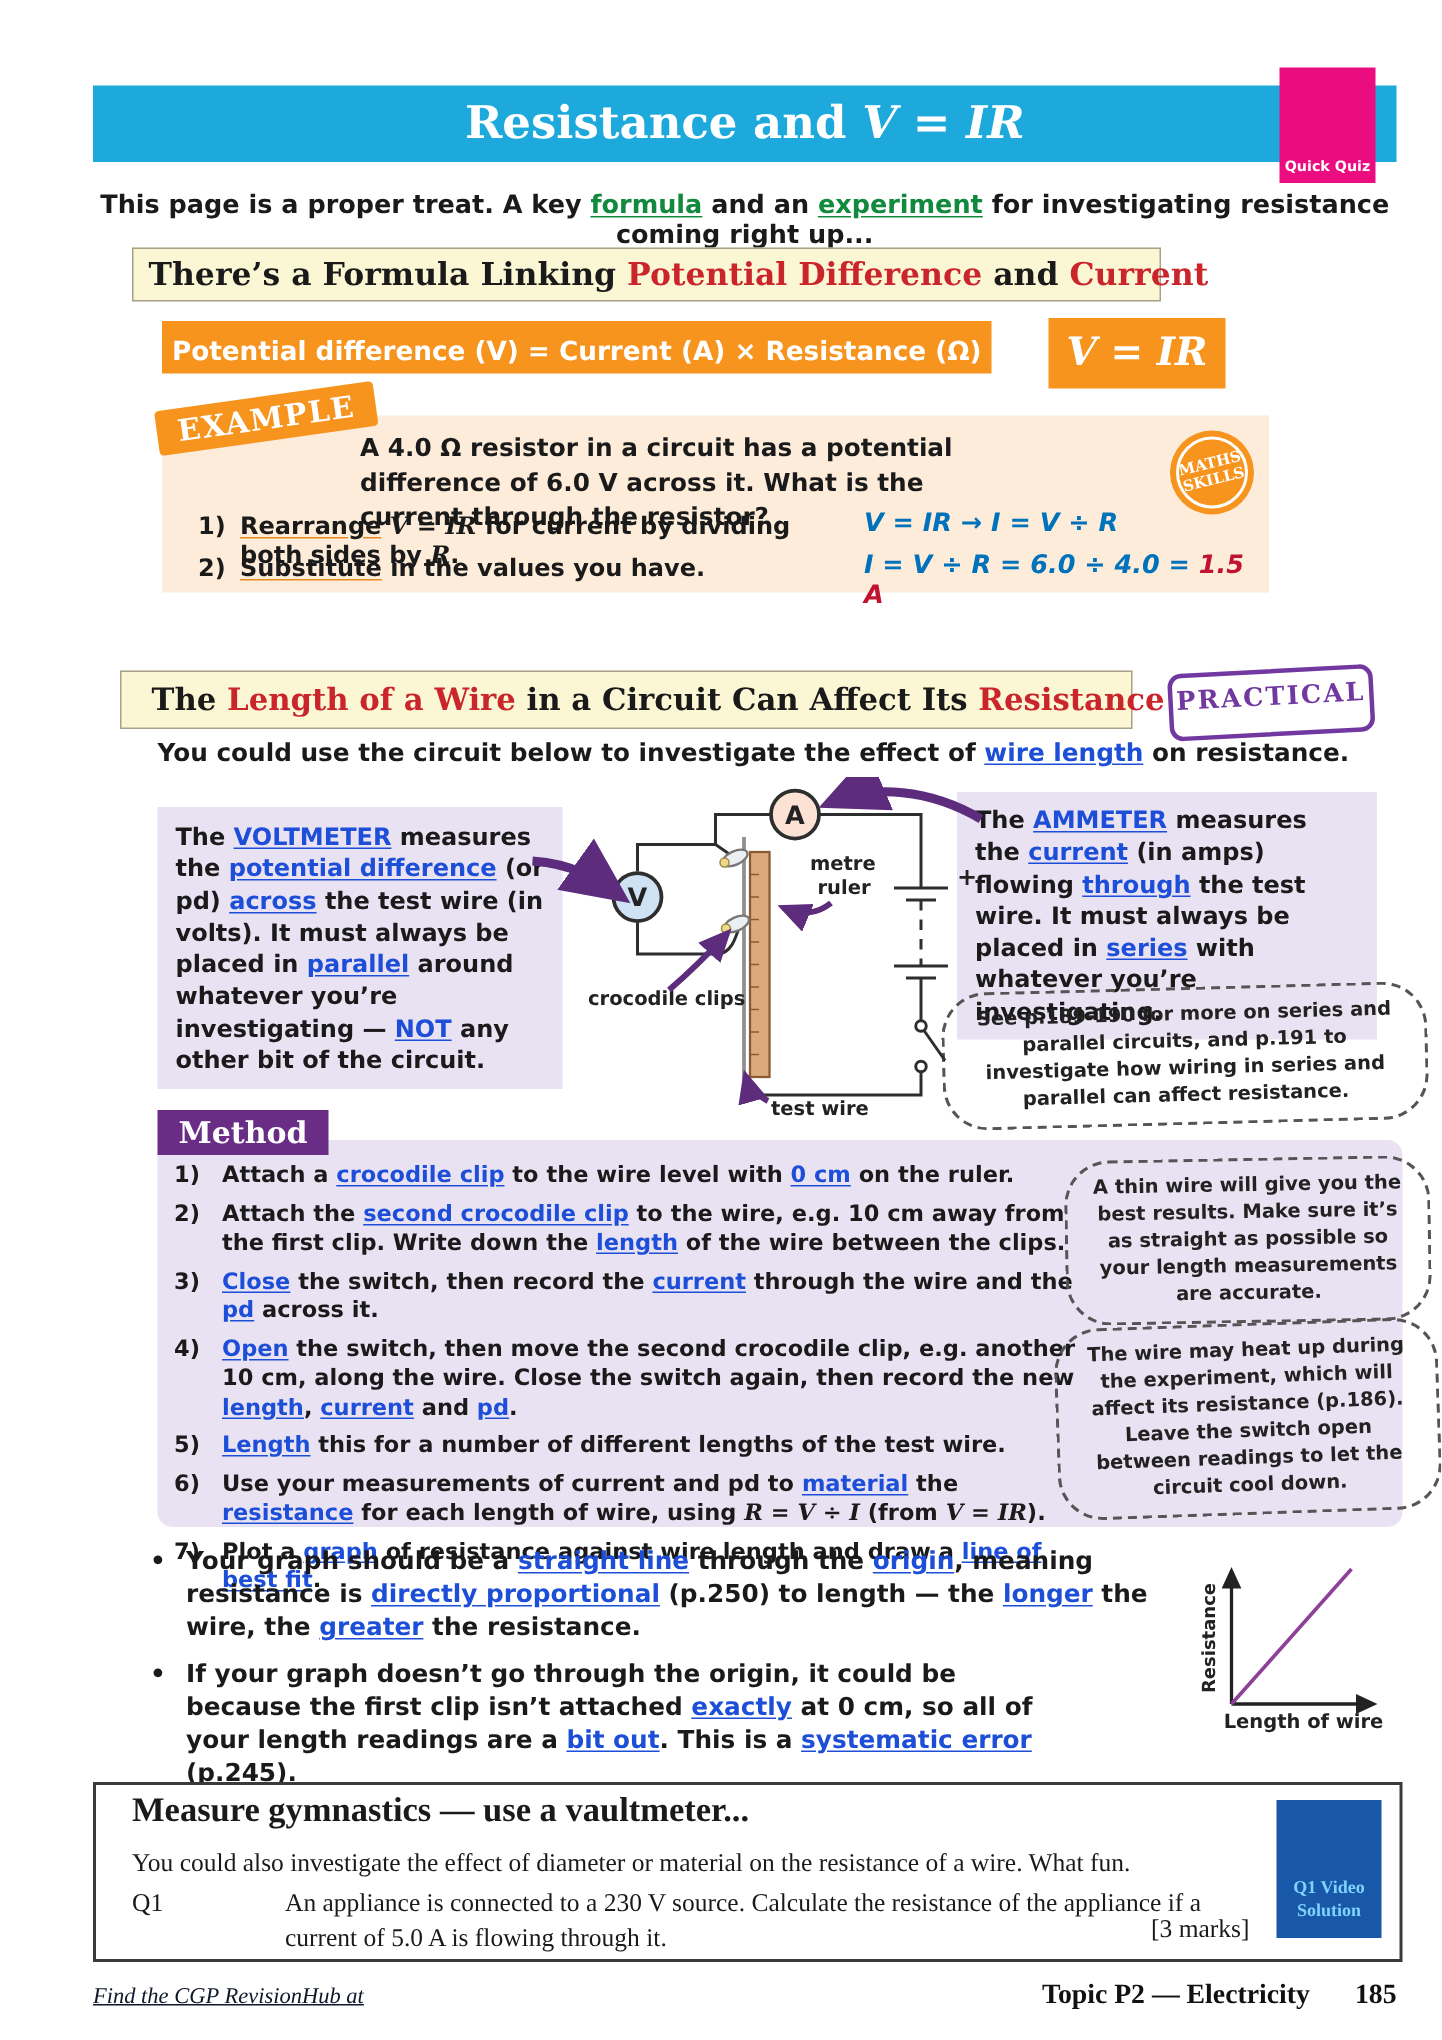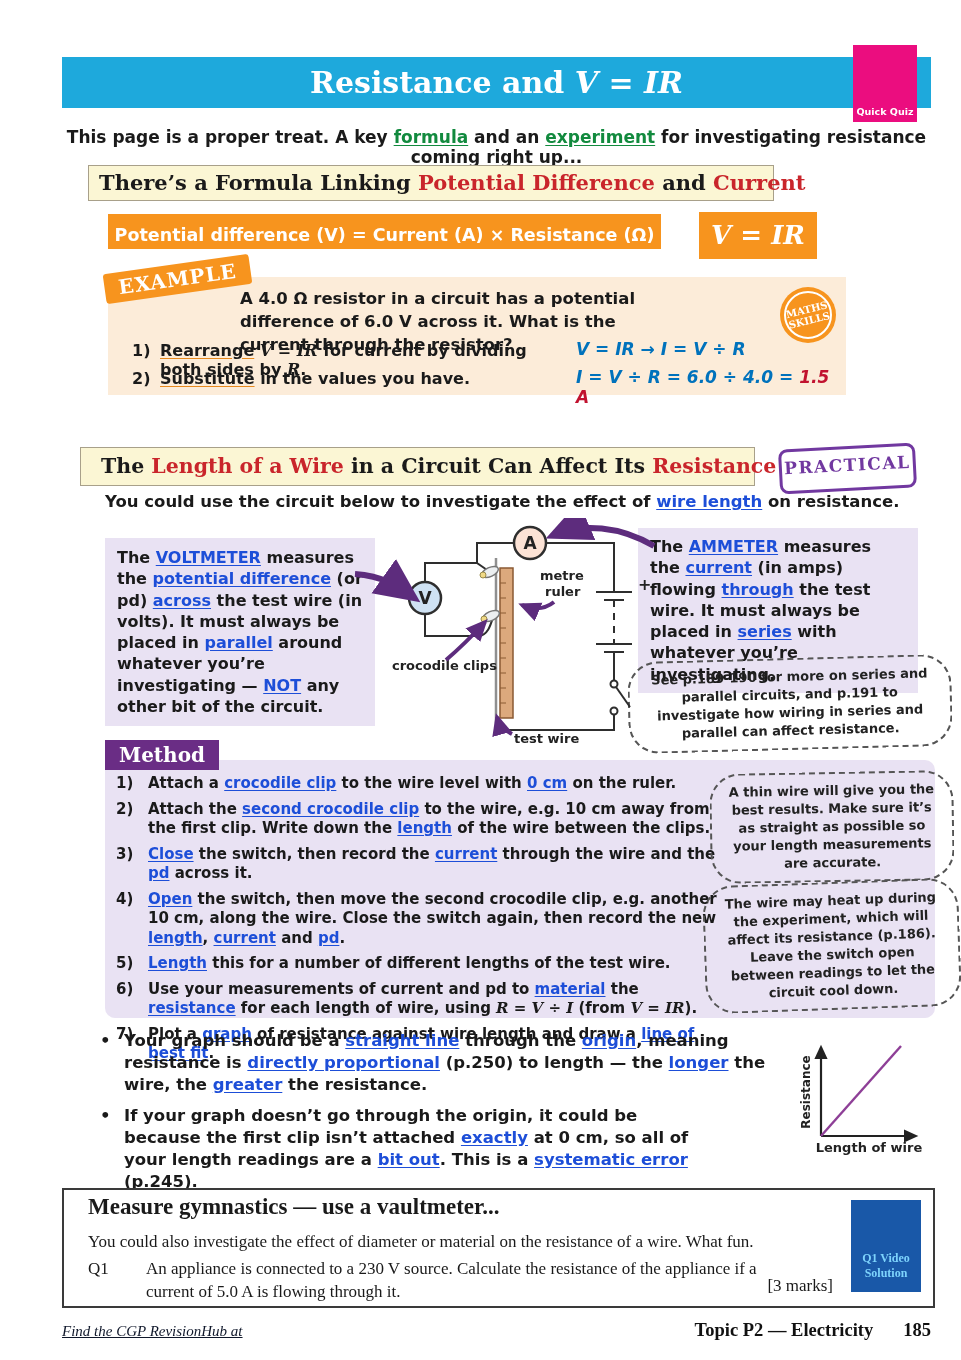--- a/index.html
+++ b/index.html
@@ -85,21 +85,21 @@
   .bullet .t{flex:1;}
   .bullet.b2 .t{max-width:566px;}
 
   
   .bottom-box{left:62px;top:1188px;width:869px;height:116px;border:2px solid #3a3a3a;background:#fff;
     font-family:"Liberation Serif","DejaVu Serif",serif;}
   .bottom-head{left:24px;top:4px;font-weight:bold;font-size:23px;}
   .bottom-line{left:24px;top:42px;font-size:17px;}
   .q1row{left:24px;top:68px;display:flex;font-size:17px;line-height:1.35;}
   .q1row .ql{width:58px;flex:none;}
-  .q1row .qt{width:660px;}
+  .q1row .qt{width:660px;margin-left:44px;}
   .marks{right:100px;bottom:10px;font-size:17px;}
   .video{right:12px;top:10px;width:70px;height:92px;background:#1958a8;display:flex;flex-direction:column;
     justify-content:flex-end;align-items:center;padding-bottom:12px;box-sizing:border-box;
     color:#7dd3fc;font-weight:bold;font-size:12px;line-height:1.2;text-align:center;}
 
   
   .footer{left:62px;top:1320px;width:869px;display:flex;justify-content:space-between;align-items:baseline;
     font-family:"Liberation Serif","DejaVu Serif",serif;}
   .footer .fl{font-style:italic;font-size:15px;color:#0f172a;text-decoration:underline;}
   .footer .fr{font-weight:bold;font-size:18.5px;color:#111;}

